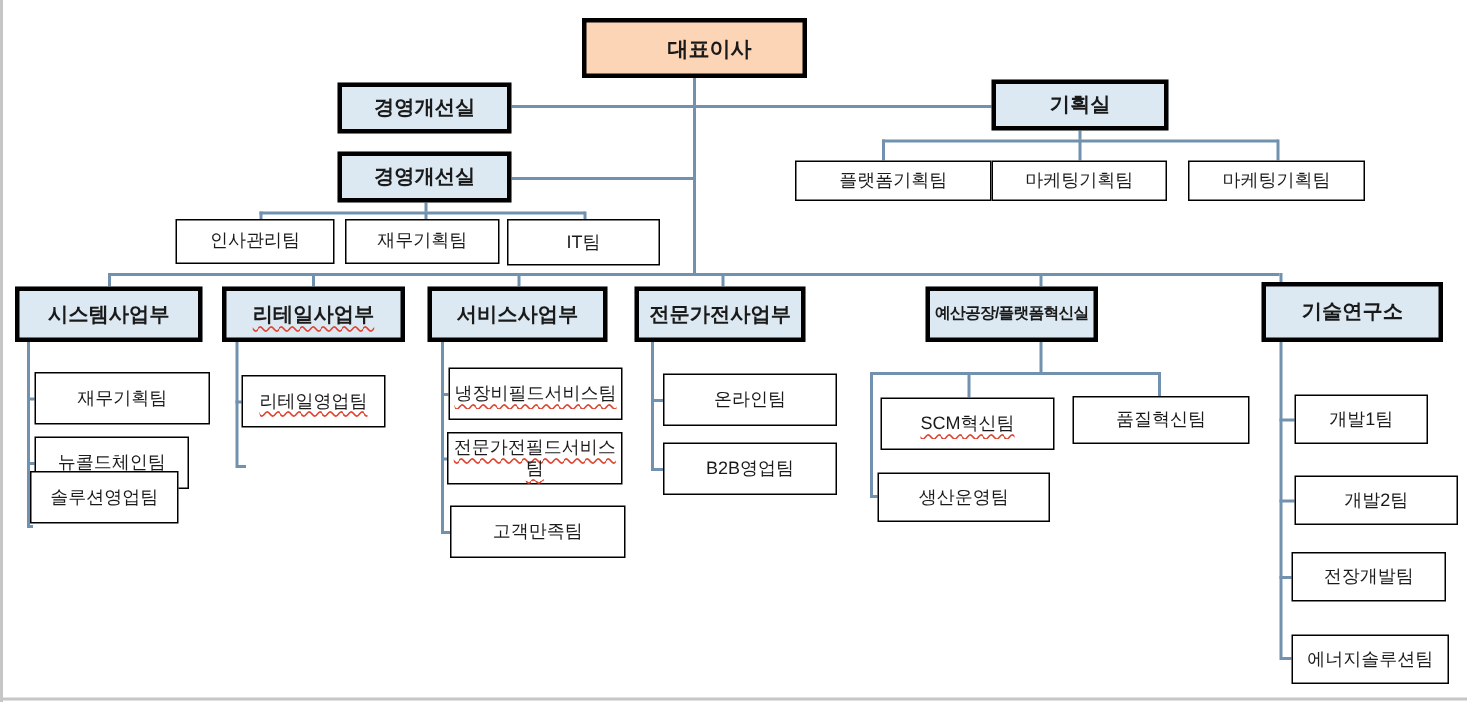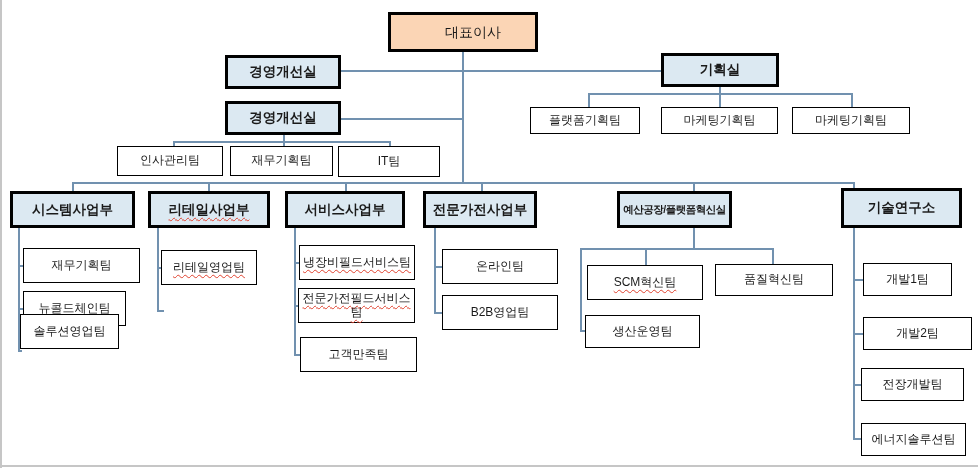--- a/index.html
+++ b/index.html
@@ -12,21 +12,21 @@
   .v{position:absolute;width:1.5px;background:var(--connector,#7191af);}
   .edge-v{position:absolute;width:2px;background:var(--page-edge,#c6c6c6);}
   .edge-h{position:absolute;height:2px;background:var(--page-edge,#c6c6c6);}
   
   .node{
     position:absolute;display:flex;align-items:center;justify-content:center;
     background:var(--box-fill,#fff);border:1px solid #000;font-size:12px;
     text-align:center;line-height:1.15;box-sizing:border-box;z-index:2;
   }
   .accent{background:var(--office-fill,#dce9f2);border:3px solid #000;font-weight:bold;font-size:13.5px;}
-  .ceo-box{background:var(--ceo-fill,#fbd5b5);border:3px solid #000;font-weight:normal;font-size:14px;padding-left:20px;}
+  .ceo-box{background:var(--ceo-fill,#fbd5b5);border:3px solid #000;font-weight:bold;font-size:14px;padding-left:20px;}
   .small-label{font-size:10.5px;letter-spacing:-0.5px;}
   .wavy{
     text-decoration-line:underline;text-decoration-style:wavy;
     text-decoration-color:var(--misspell,#e0422f);text-decoration-thickness:1px;
     text-underline-offset:3px;
   }
 </style>
 </head>
 <body>
 
@@ -99,21 +99,21 @@
   </div>
 
   <div class="node accent" style="left:661px;top:53px;width:118px;height:34px">
     <span>기획실</span>
   </div>
 
   <div class="node accent" style="left:225px;top:101px;width:116px;height:34px">
     <span>경영개선실</span>
   </div>
 
-  <div class="node" style="left:530px;top:107px;width:110px;height:27px">
+  <div class="node" style="left:530px;top:107px;width:131px;height:27px">
     <span>플랫폼기획팀</span>
   </div>
   <div class="node" style="left:661px;top:107px;width:117px;height:27px">
     <span>마케팅기획팀</span>
   </div>
   <div class="node" style="left:792px;top:107px;width:118px;height:27px">
     <span>마케팅기획팀</span>
   </div>
 
   <div class="node" style="left:117px;top:146px;width:106px;height:30px">

